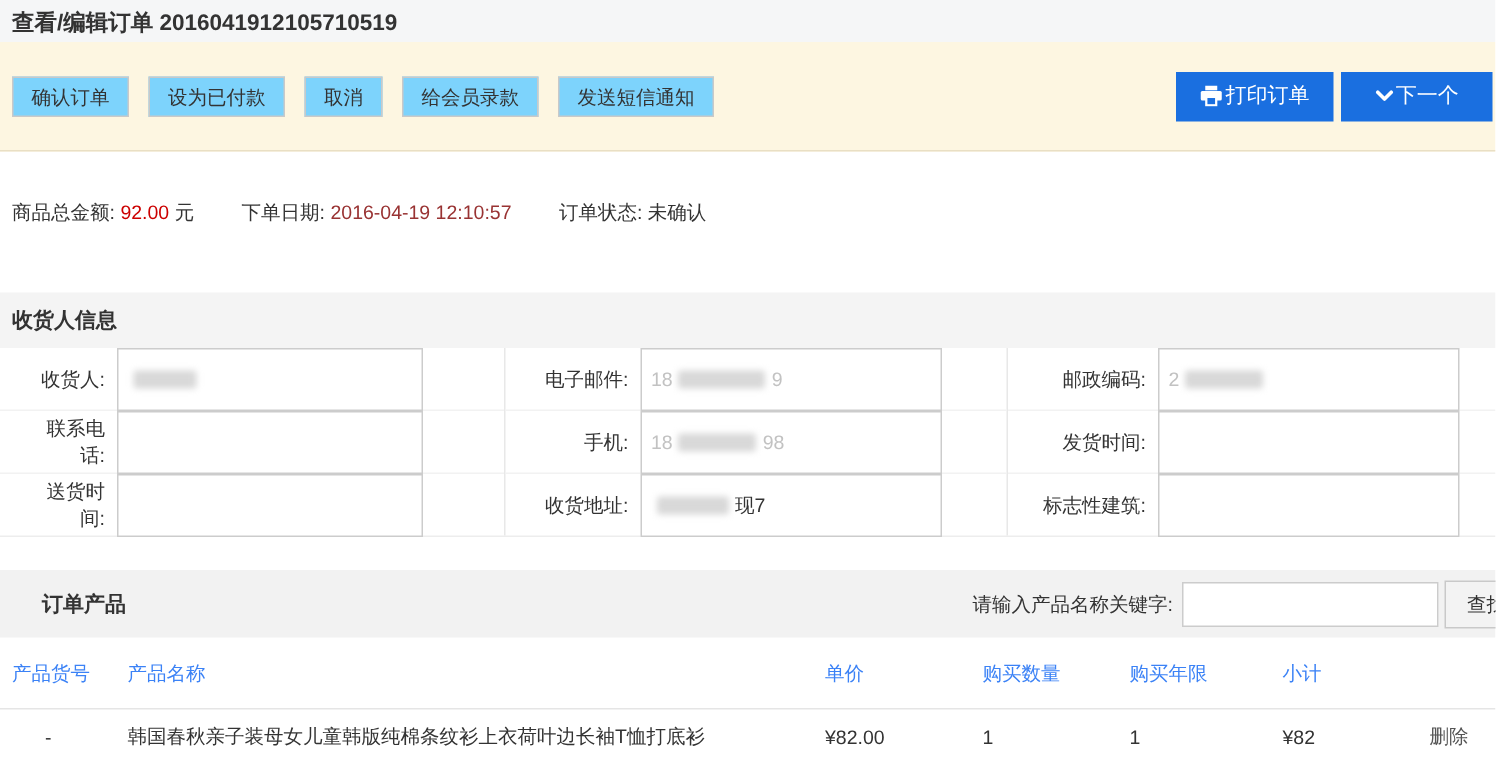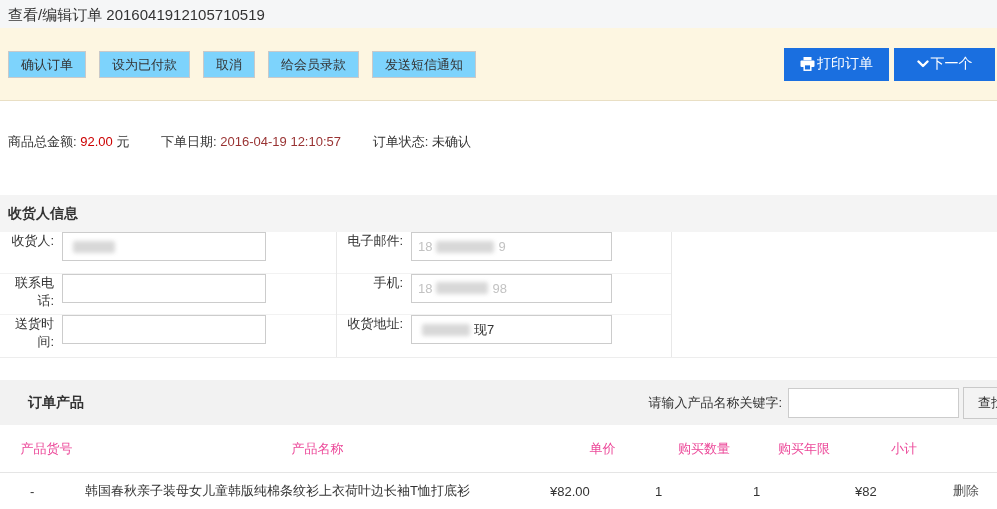--- a/index.html
+++ b/index.html
@@ -4,21 +4,21 @@
 <style>
   * { box-sizing: border-box; }
   html,body { margin:0; padding:0; }
   body {
     width:997px; height:509px; overflow:hidden; position:relative;
     background:#fff; color:#333;
     font-family:"Liberation Sans","DejaVu Sans",sans-serif; font-size:13px;
   }
   
   .titlebar { height:28px; background:#f5f6f7; padding:6px 8px 0 8px; }
-  .titlebar h1 { margin:0; font-size:15px; font-weight:normal; color:#333; }
+  .titlebar h1 { margin:0; font-size:15px; font-weight:bold; color:#333; }
   
   .toolbar {
     height:73px; background:#fdf6e1; border-bottom:1px solid #e9dfc4;
     display:flex; align-items:center; justify-content:space-between; padding:0 2px 0 8px;
   }
   .toolbar-left { display:flex; gap:13px; }
   .btn-plain {
     background:#7dd3fc; border:1px solid #c9c9c9; color:#333; font-size:13px;
     padding:6px 12px; cursor:pointer; font-family:inherit; line-height:1;
   }
@@ -43,30 +43,30 @@
   .band .section-title { font-size:14px; font-weight:bold; color:#333; }
   .band-products { height:45px; background:#f2f2f2; }
   .band-products .section-title { margin-left:20px; }
   
   .form-grid { display:flex; height:126px; border-bottom:1px solid #ededed; }
   .fcol { display:flex; flex-direction:column; }
   .fcol1 { width:337px; border-right:1px solid #e8e8e8; }
   .fcol2 { width:335px; border-right:1px solid #e8e8e8; }
   .fcol3 { width:325px; }
   .cell {
-    height:42px; display:flex; border-bottom:1px solid #f2f2f2;
-    padding-left:4px;
+    height:42px; display:flex; align-items:center; border-bottom:1px solid #f2f2f2;
+    padding-left:20px;
   }
   .cell:last-child { border-bottom:none; }
   .flabel { text-align:right; color:#333; flex:none; }
   .fcol1 .flabel { width:50px; }
   .fcol2 .flabel { width:62px; }
   .fcol3 .flabel { width:72px; }
   .fbox {
-    margin-left:8px; width:201px; height:29px; border:1px solid #ccc; background:#fff;
+    margin-left:8px; width:201px; height:42px; border:1px solid #ccc; background:#fff;
     display:flex; align-items:center; padding:0 6px; overflow:hidden; white-space:nowrap;
     cursor:text;
   }
   .fcol1 .fbox { width:204px; }
   .val-gray { color:#c2c2c2; }
   .val-dark { color:#333; }
   .blob {
     display:inline-block; height:12px; background:#d8d8d8; border-radius:2px;
     filter:blur(2px); margin:0 4px; flex:none;
   }
@@ -81,21 +81,21 @@
   .btn-find {
     height:32px; width:56px; margin-left:4px; background:#f3f3f3;
     border:1px solid #c9c9c9; color:#333; font-size:13px; cursor:pointer; font-family:inherit;
   }
   
   .thead, .trow {
     display:grid; padding-left:8px;
     grid-template-columns:77px 465px 105px 98px 102px 98px auto;
     align-items:center;
   }
-  .thead { height:48px; border-bottom:1px solid #e5e5e5; color:#ec4899;text-align:center; }
+  .thead { height:48px; border-bottom:1px solid #e5e5e5; color:#3b82f6; }
   .trow { height:36px; color:#333; }
   .td-sku { padding-left:22px; }
   .del { color:#555; cursor:pointer; text-decoration:none; }
 </style>
 </head>
 <body>
 
 <div class="titlebar">
   <h1>查看/编辑订单 2016041912105710519</h1>
 </div>
@@ -175,20 +175,37 @@
         </div>
     </div>
     <div class="cell">
       <label class="flabel">收货地址:</label>
       <div class="fbox">
           <span class="blob" style="width:48px"></span>
           <span class="val-dark">现7</span>
         </div>
     </div>
   </div>
+  <div class="fcol fcol3">
+    <div class="cell">
+      <label class="flabel">邮政编码:</label>
+      <div class="fbox">
+          <span class="val-gray">2</span>
+          <span class="blob" style="width:52px"></span>
+        </div>
+    </div>
+    <div class="cell">
+      <label class="flabel">发货时间:</label>
+      <div class="fbox"></div>
+    </div>
+    <div class="cell">
+      <label class="flabel">标志性建筑:</label>
+      <div class="fbox"></div>
+    </div>
+  </div>
 </div>
 
 <div class="form-gap"></div>
 
 <div class="band band-products">
   <span class="section-title">订单产品</span>
   <div class="search">
     <label>请输入产品名称关键字:</label>
     <input type="text" style="">
     <button class="btn-find">查找</button>

